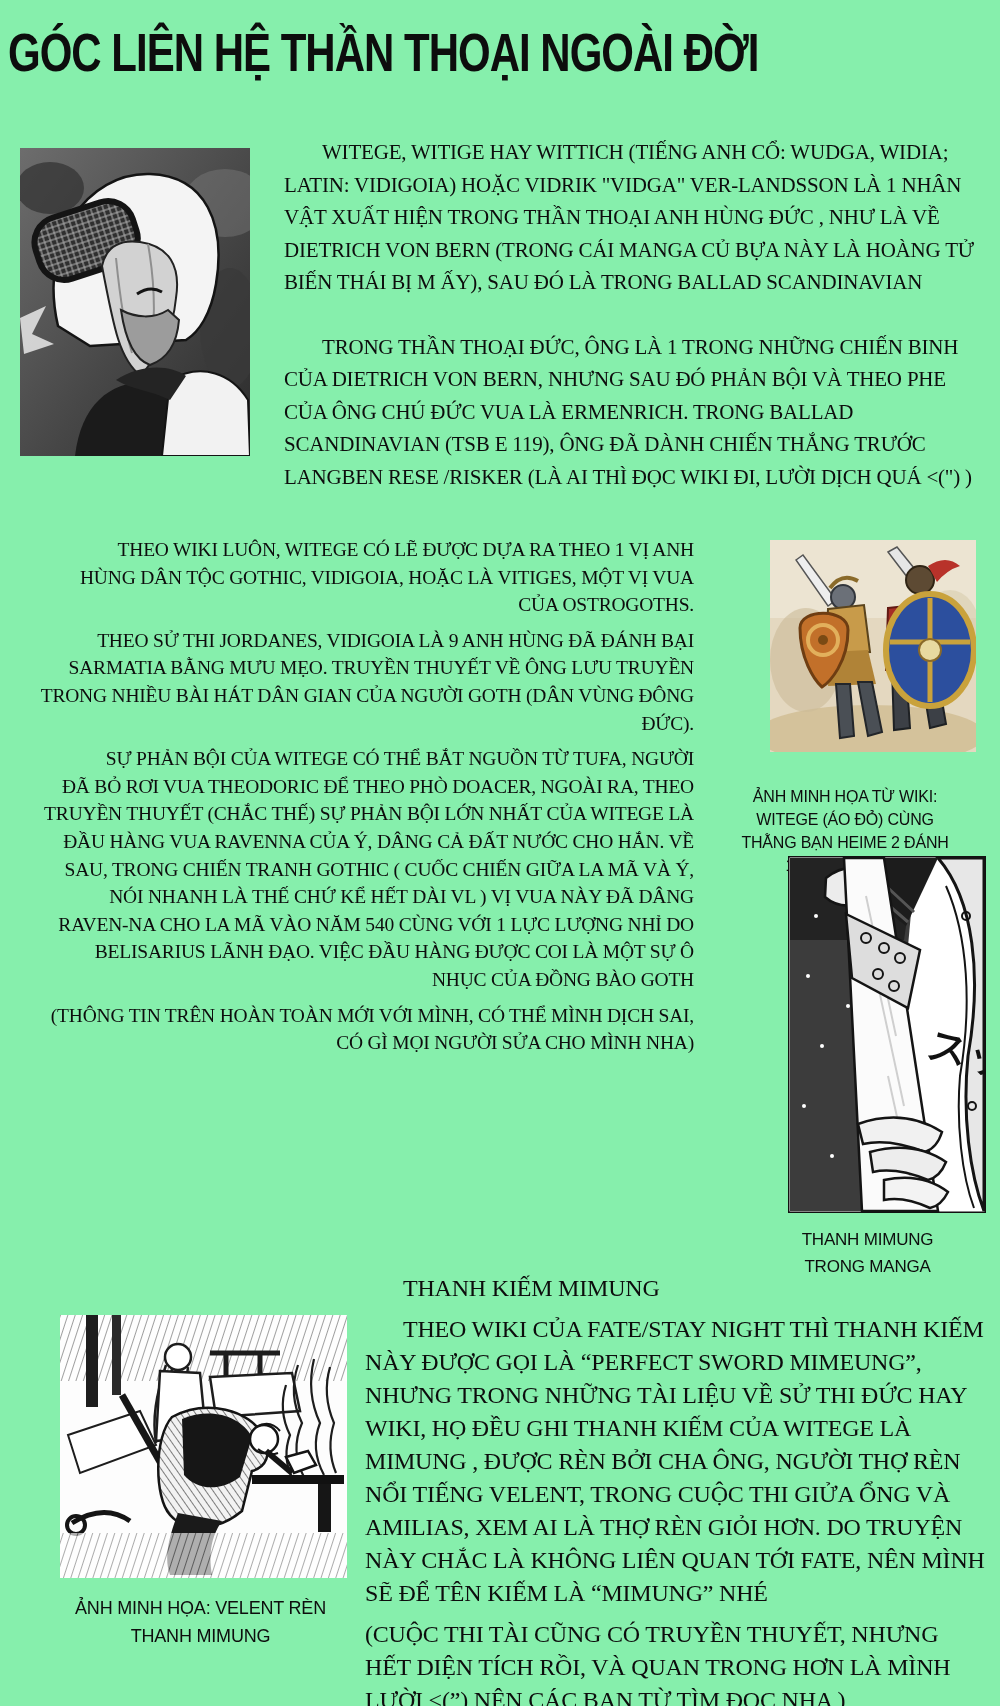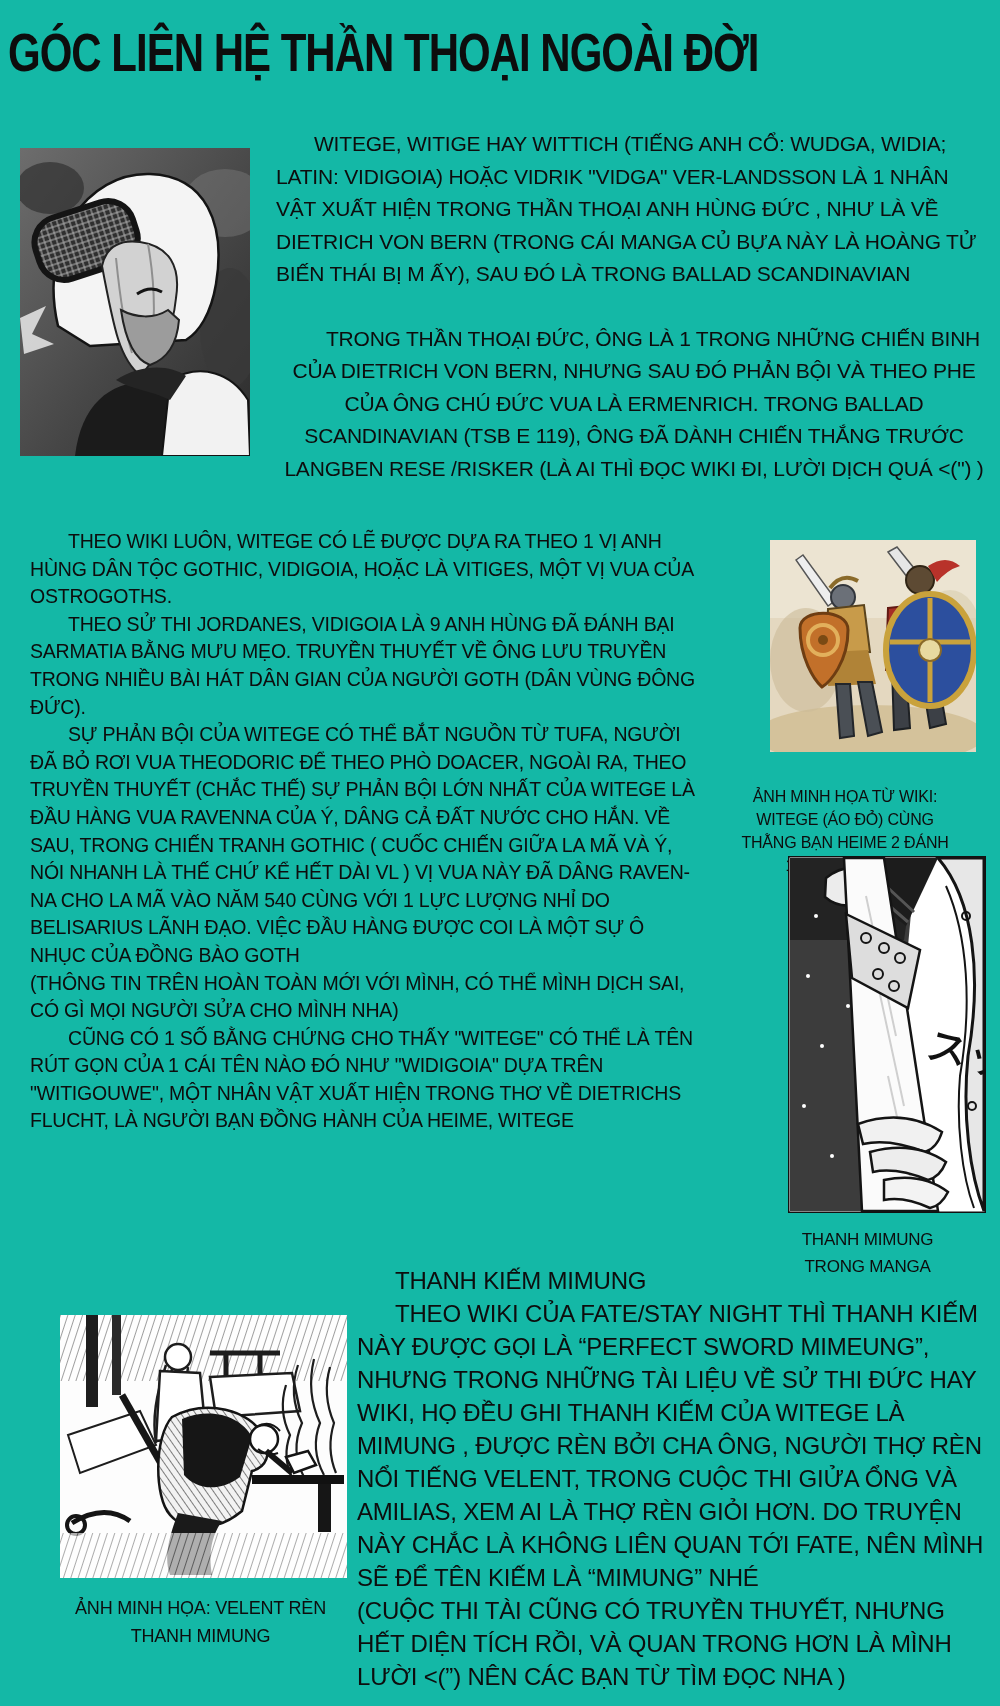--- a/index.html
+++ b/index.html
@@ -1,36 +1,36 @@
 <!DOCTYPE html>
 <html lang="vi"><head>
 <meta charset="utf-8">
 <style>
   html,body{margin:0;padding:0;background:#ffffff;}
   .page{
-    position:relative;width:1000px;height:1706px;background:#14b8a6;
+    position:relative;width:1000px;height:1706px;background:#86efac;
     font-family:"Liberation Sans",sans-serif;color:#0d0d0d;overflow:hidden;
   }
   .page *{box-sizing:border-box;}
   .title{
     position:absolute;left:8px;top:22px;width:986px;
     font-size:42px;font-weight:bold;letter-spacing:-1px;
     transform:scaleY(1.28);transform-origin:top left;white-space:nowrap;
   }
   .txt{position:absolute;}
-  .txt p{margin:0;}
+  .txt p{margin:8px;font-family:Liberation Serif, serif;}
   .indent{text-indent:38px;}
   .intro{
     left:276px;top:128px;width:716px;
     font-size:21px;line-height:32.5px;letter-spacing:-0.2px;
   }
-  .intro p + p{margin-top:32px;text-align:center;}
+  .intro p + p{margin-top:32px;}
   .midcol{
     left:30px;top:528px;width:672px;
-    font-size:19.5px;line-height:27.6px;letter-spacing:-0.2px;
+    font-size:19.5px;line-height:27.6px;letter-spacing:-0.2px;text-align:right;
   }
   .mimung{
     left:357px;top:1264px;width:640px;
     font-size:24px;line-height:33px;letter-spacing:-0.2px;
   }
   .mimung .center{text-align:left;text-indent:0;}
   .caption{
     position:absolute;text-align:center;white-space:pre-line;
     letter-spacing:-0.2px;
   }
@@ -86,21 +86,20 @@
   <div class="txt intro">
     <p class="indent">WITEGE, WITIGE HAY WITTICH (TIẾNG ANH CỔ: WUDGA, WIDIA; LATIN: VIDIGOIA) HOẶC VIDRIK "VIDGA" VER-LANDSSON LÀ 1 NHÂN VẬT XUẤT HIỆN TRONG THẦN THOẠI ANH HÙNG ĐỨC , NHƯ LÀ VỀ DIETRICH VON BERN (TRONG CÁI MANGA CỦ BỰA NÀY LÀ HOÀNG TỬ BIẾN THÁI BỊ M ẤY), SAU ĐÓ LÀ TRONG BALLAD SCANDINAVIAN</p>
     <p class="indent">TRONG THẦN THOẠI ĐỨC, ÔNG LÀ 1 TRONG NHỮNG CHIẾN BINH CỦA DIETRICH VON BERN, NHƯNG SAU ĐÓ PHẢN BỘI VÀ THEO PHE CỦA ÔNG CHÚ ĐỨC VUA LÀ ERMENRICH. TRONG BALLAD SCANDINAVIAN  (TSB E 119), ÔNG ĐÃ DÀNH CHIẾN THẮNG TRƯỚC LANGBEN RESE /RISKER (LÀ AI THÌ ĐỌC WIKI ĐI, LƯỜI DỊCH QUÁ &lt;(") )</p>
   </div>
 
   <div class="txt midcol">
     <p class="indent">THEO WIKI LUÔN, WITEGE CÓ LẼ ĐƯỢC DỰA RA THEO 1 VỊ ANH HÙNG DÂN TỘC GOTHIC, VIDIGOIA, HOẶC LÀ VITIGES, MỘT VỊ VUA CỦA OSTROGOTHS.</p>
     <p class="indent">THEO SỬ THI JORDANES, VIDIGOIA LÀ 9 ANH HÙNG ĐÃ ĐÁNH BẠI SARMATIA BẰNG MƯU MẸO. TRUYỀN THUYẾT VỀ ÔNG LƯU TRUYỀN TRONG NHIỀU BÀI HÁT DÂN GIAN CỦA NGƯỜI GOTH (DÂN VÙNG ĐÔNG ĐỨC).</p>
     <p class="indent">SỰ PHẢN BỘI CỦA WITEGE CÓ THỂ BẮT NGUỒN TỪ TUFA, NGƯỜI ĐÃ BỎ RƠI VUA THEODORIC ĐỂ THEO PHÒ DOACER, NGOÀI RA, THEO TRUYỀN THUYẾT (CHẮC THẾ) SỰ PHẢN BỘI LỚN NHẤT CỦA WITEGE LÀ ĐẦU HÀNG VUA RAVENNA CỦA Ý, DÂNG CẢ ĐẤT NƯỚC CHO HẮN. VỀ SAU, TRONG CHIẾN TRANH GOTHIC ( CUỐC CHIẾN GIỮA LA MÃ VÀ Ý, NÓI NHANH LÀ THẾ CHỨ KỂ HẾT DÀI VL ) VỊ VUA NÀY ĐÃ DÂNG RAVEN-NA CHO LA MÃ VÀO NĂM 540 CÙNG VỚI 1 LỰC LƯỢNG NHỈ DO BELISARIUS LÃNH ĐẠO. VIỆC ĐẦU HÀNG ĐƯỢC COI LÀ MỘT SỰ Ô NHỤC CỦA ĐỒNG BÀO GOTH</p>
     <p>(THÔNG TIN TRÊN HOÀN TOÀN MỚI VỚI MÌNH, CÓ THỂ MÌNH DỊCH SAI, CÓ GÌ MỌI NGƯỜI SỬA CHO MÌNH NHA)</p>
-    <p class="indent">CŨNG CÓ 1 SỐ BẰNG CHỨNG CHO THẤY "WITEGE" CÓ THỂ LÀ TÊN RÚT GỌN CỦA 1 CÁI TÊN NÀO ĐÓ NHƯ "WIDIGOIA" DỰA TRÊN "WITIGOUWE", MỘT NHÂN VẬT XUẤT HIỆN TRONG THƠ VỀ DIETRICHS FLUCHT, LÀ NGƯỜI BẠN ĐỒNG HÀNH CỦA HEIME, WITEGE</p>
   </div>
 
   <div class="img battle">
     <svg viewBox="0 0 206 212" preserveAspectRatio="none">
       <rect width="206" height="212" fill="#e4d8c0"></rect>
       <rect width="206" height="78" fill="#ece4d2"></rect>
       <ellipse cx="100" cy="195" rx="115" ry="30" fill="#d4c29b"></ellipse>
       <ellipse cx="36" cy="120" rx="36" ry="52" fill="#cbbb98" opacity="0.6"></ellipse>
       <ellipse cx="180" cy="90" rx="30" ry="40" fill="#d9cdae" opacity="0.6"></ellipse>
 

